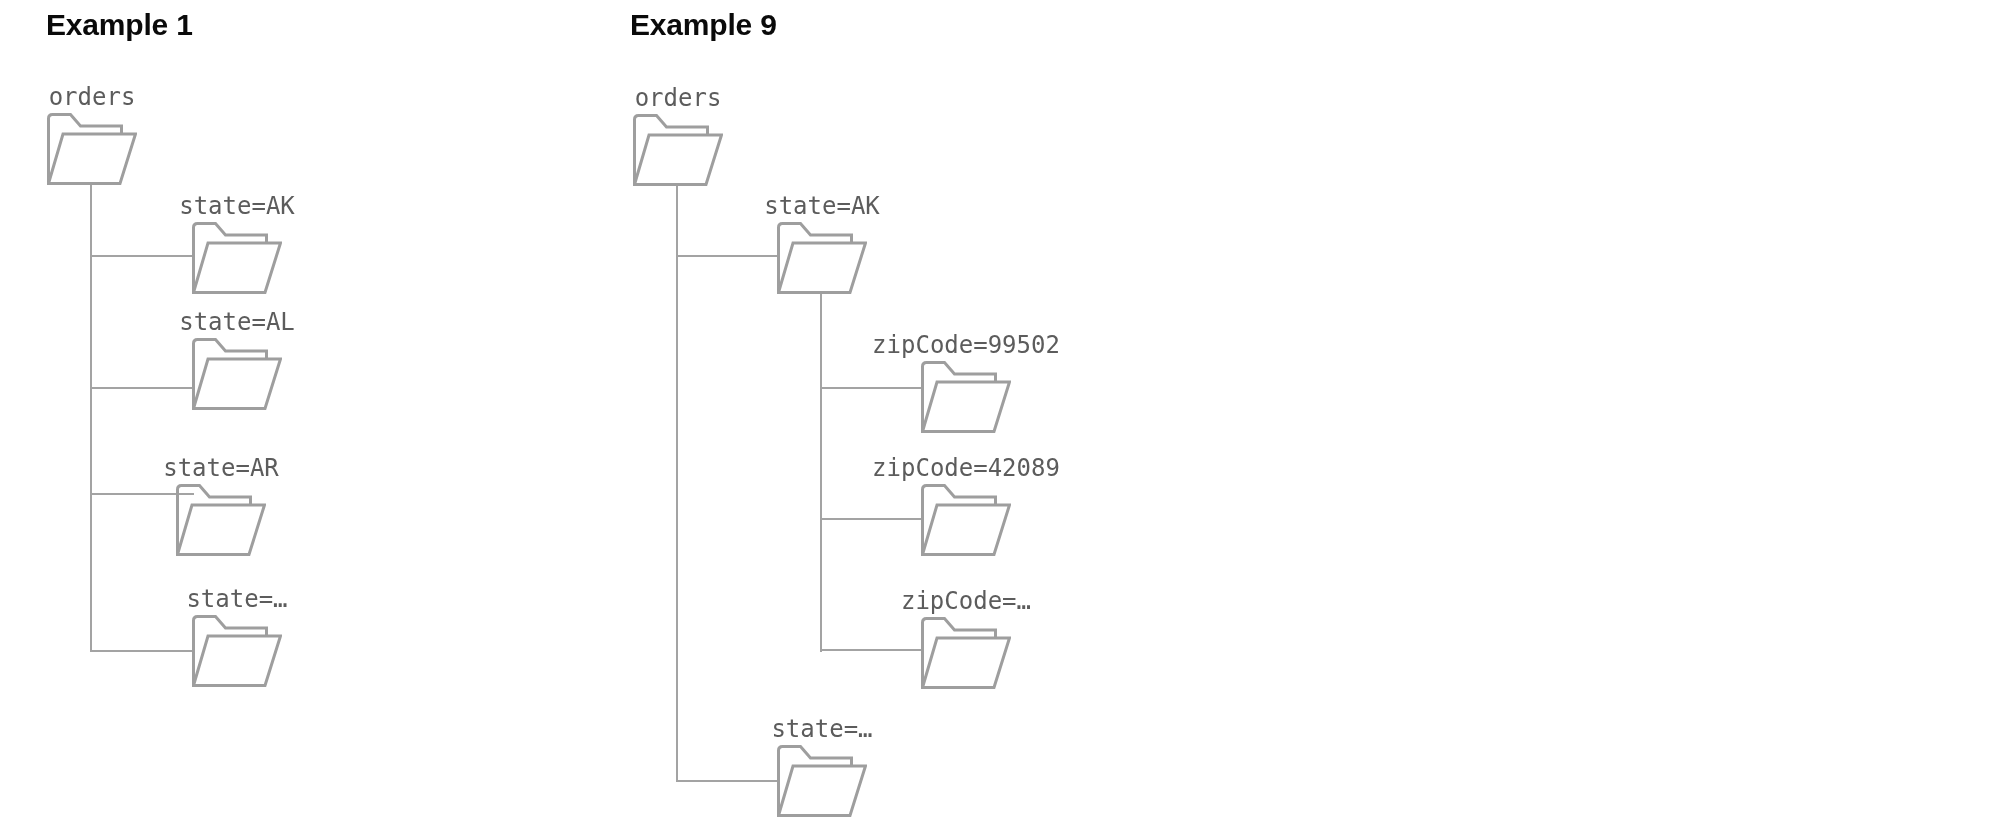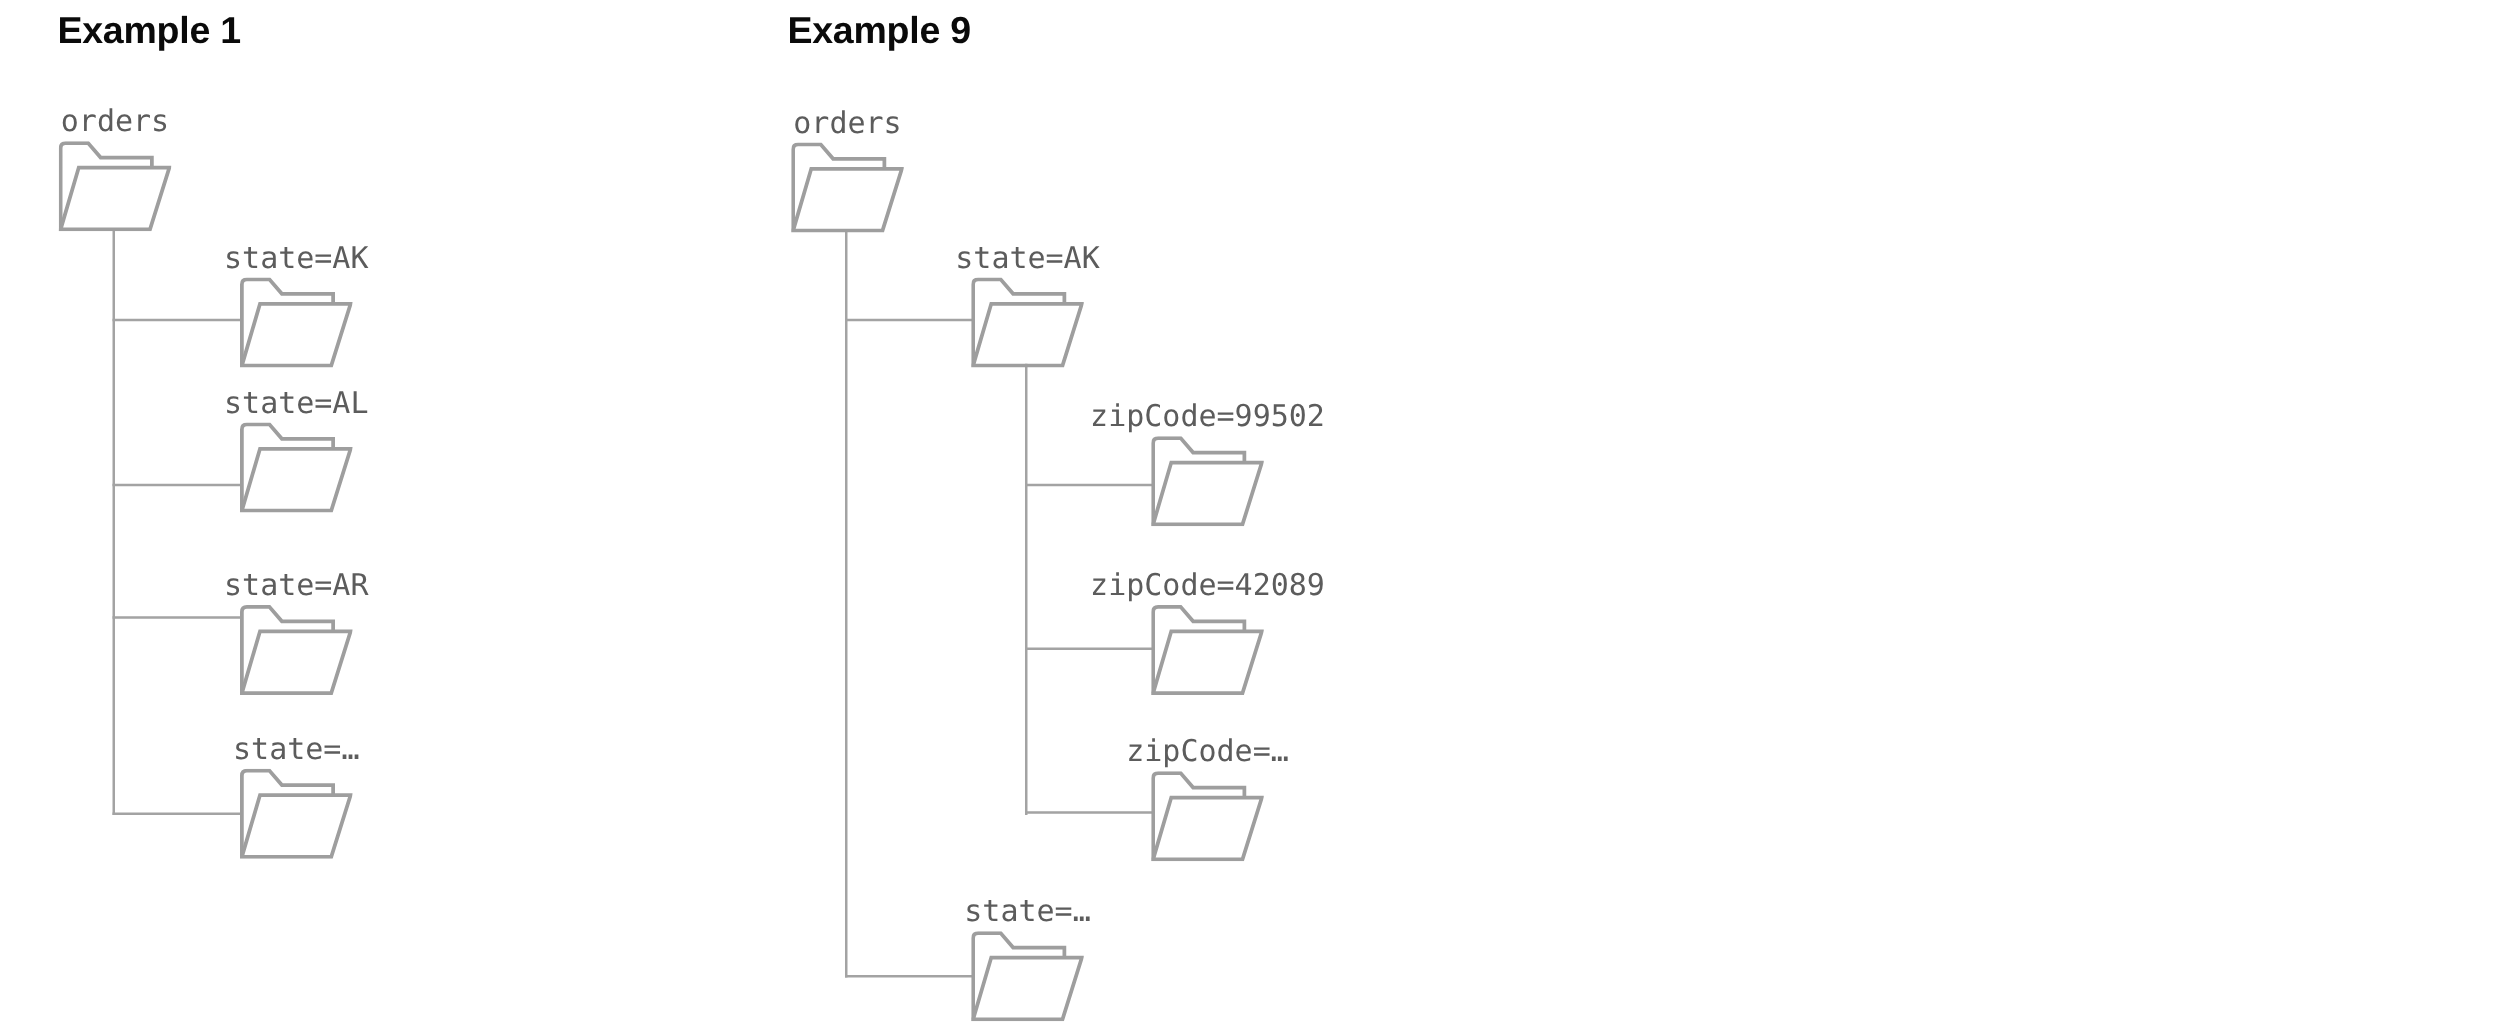--- a/index.html
+++ b/index.html
@@ -59,21 +59,21 @@
     </div>
 
     <div class="node" style="left:192px;top:338px">
       <span class="label">state=AL</span>
       <svg width="90" height="72" viewBox="0 0 90 72" fill="none" stroke="currentColor" stroke-width="3">
         <path d="M1.5 70.5 V5.5 Q1.5 1.5 5.5 1.5 H23.5 L33.5 13 H74.5 V21"></path>
         <path d="M1.5 70.5 L16 21 H88.5 L73 70.5 Z"></path>
       </svg>
     </div>
 
-    <div class="node" style="left:192px;top:484px">
+    <div class="node" style="left:176px;top:484px">
       <span class="label">state=AR</span>
       <svg width="90" height="72" viewBox="0 0 90 72" fill="none" stroke="currentColor" stroke-width="3">
         <path d="M1.5 70.5 V5.5 Q1.5 1.5 5.5 1.5 H23.5 L33.5 13 H74.5 V21"></path>
         <path d="M1.5 70.5 L16 21 H88.5 L73 70.5 Z"></path>
       </svg>
     </div>
 
     <div class="node" style="left:192px;top:615px">
       <span class="label">state=…</span>
       <svg width="90" height="72" viewBox="0 0 90 72" fill="none" stroke="currentColor" stroke-width="3">
@@ -103,21 +103,21 @@
     </div>
 
     <div class="node" style="left:777px;top:222px">
       <span class="label">state=AK</span>
       <svg width="90" height="72" viewBox="0 0 90 72" fill="none" stroke="currentColor" stroke-width="3">
         <path d="M1.5 70.5 V5.5 Q1.5 1.5 5.5 1.5 H23.5 L33.5 13 H74.5 V21"></path>
         <path d="M1.5 70.5 L16 21 H88.5 L73 70.5 Z"></path>
       </svg>
     </div>
 
-    <div class="node" style="left:921px;top:349px">
+    <div class="node" style="left:921px;top:361px">
       <span class="label">zipCode=99502</span>
       <svg width="90" height="72" viewBox="0 0 90 72" fill="none" stroke="currentColor" stroke-width="3">
         <path d="M1.5 70.5 V5.5 Q1.5 1.5 5.5 1.5 H23.5 L33.5 13 H74.5 V21"></path>
         <path d="M1.5 70.5 L16 21 H88.5 L73 70.5 Z"></path>
       </svg>
     </div>
 
     <div class="node" style="left:921px;top:484px">
       <span class="label">zipCode=42089</span>
       <svg width="90" height="72" viewBox="0 0 90 72" fill="none" stroke="currentColor" stroke-width="3">

